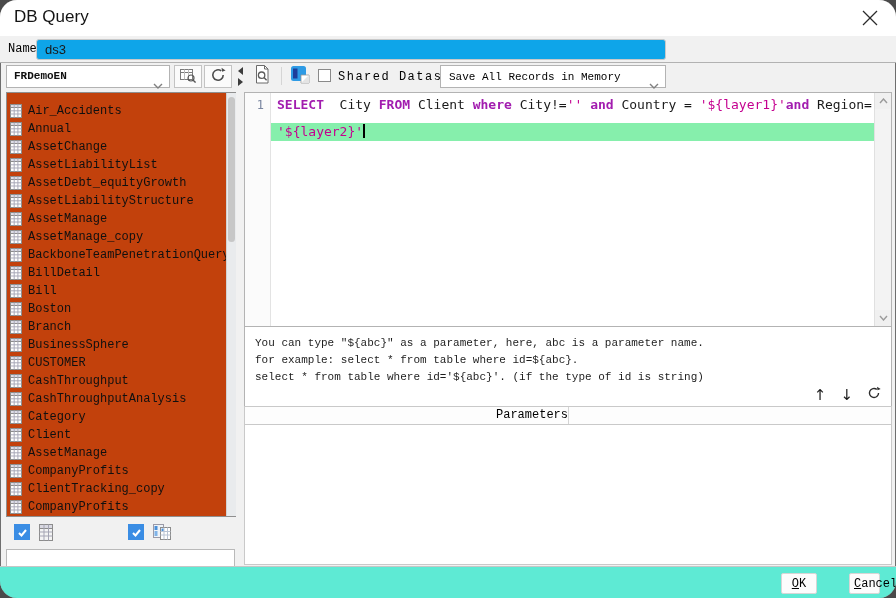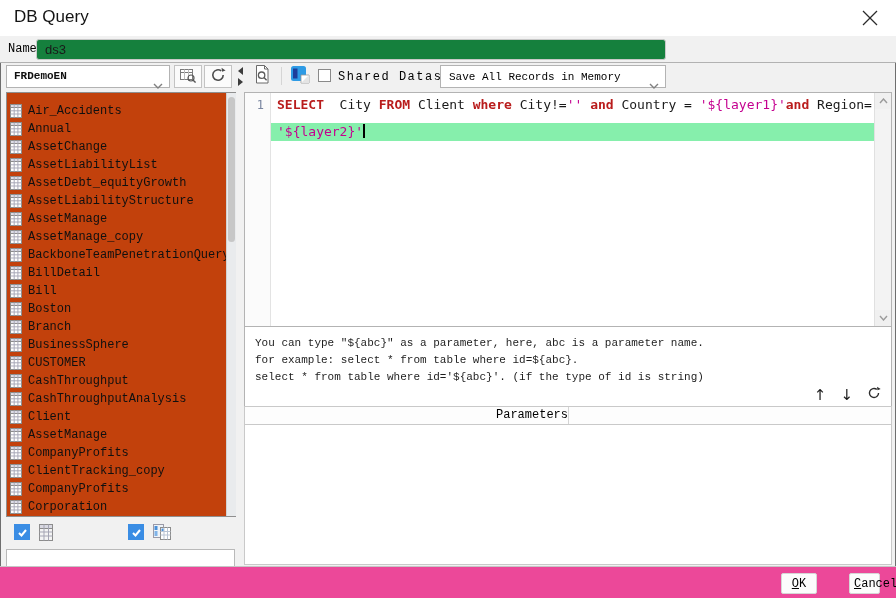--- a/index.html
+++ b/index.html
@@ -1,29 +1,30 @@
 <!DOCTYPE html>
 <html><head>
 <meta charset="utf-8">
 <style>
   html,body{margin:0;padding:0;background:#4a4a4a;}
   *{box-sizing:border-box;}
   #dialog{
     position:relative;width:896px;height:598px;background:#f1f1f1;
     font-family:"Liberation Sans",sans-serif;overflow:hidden;
     box-shadow:inset 0 0 0 1px #6e6e6e;
+    border-radius:17px;
   }
   
   #titlebar{position:absolute;left:0;top:0;width:896px;height:36px;background:#ffffff;}
   #dlg-title{position:absolute;left:14px;top:7px;font-size:17px;color:#141414;}
   #close-btn{position:absolute;right:12px;top:6px;width:28px;height:26px;background:none;border:none;padding:0;cursor:pointer;display:flex;align-items:center;justify-content:center;}
   
   #name-row{position:absolute;left:0;top:36px;width:896px;height:26px;background:#f1f1f1;}
   #name-label{position:absolute;left:8px;top:6px;font-family:"Liberation Mono",monospace;font-size:12px;color:#000;}
-  #name-input{position:absolute;left:36px;top:3px;width:630px;height:21px;border:1px solid #c9c9c9;border-radius:3px;background:#15803d;font-family:"Liberation Sans",sans-serif;font-size:13px;color:#1a1a1a;padding:0 8px;outline:none;}
+  #name-input{position:absolute;left:36px;top:3px;width:630px;height:21px;border:1px solid #c9c9c9;border-radius:3px;background:#0ea5e9;font-family:"Liberation Sans",sans-serif;font-size:13px;color:#1a1a1a;padding:0 8px;outline:none;}
   #content-line{position:absolute;left:0;top:62px;width:896px;height:0;border-top:1px solid #b2b2b2;}
   
   .flatbtn{position:absolute;height:23px;background:#fbfbfb;border:1px solid #c3c3c3;display:flex;align-items:center;justify-content:center;padding:0;cursor:pointer;}
   #conn-select{position:absolute;left:6px;top:65px;width:164px;height:23px;background:#fff;border:1px solid #b3b3b3;cursor:pointer;}
   #conn-select .sel-text{position:absolute;left:7px;top:4px;font-family:"Liberation Mono",monospace;font-size:11px;font-weight:bold;color:#101010;}
   .chev{position:absolute;right:6px;top:9px;}
   #btn-table-edit{left:174px;top:65px;width:28px;}
   #btn-refresh-conn{left:204px;top:65px;width:28px;}
   .split-arrow{position:absolute;width:0;height:0;}
   #split-arrow-left{left:238px;top:67px;border-top:4px solid transparent;border-bottom:4px solid transparent;border-right:5px solid #3c3c3c;}
@@ -53,41 +54,41 @@
   #shared-label{position:absolute;left:338px;top:70px;font-family:"Liberation Mono",monospace;font-size:12px;letter-spacing:1.5px;color:#000;}
   #save-select{position:absolute;left:440px;top:65px;width:226px;height:23px;background:#fff;border:1px solid #b3b3b3;cursor:pointer;}
   #save-select .sel-text{position:absolute;left:8px;top:5px;font-family:"Liberation Mono",monospace;font-size:11px;color:#000;white-space:nowrap;}
   
   #editor{position:absolute;left:244px;top:92px;width:648px;height:235px;background:#fff;border:1px solid #b3b3b3;}
   #gutter{position:absolute;left:0;top:0;width:26px;height:233px;background:#fbfbfb;border-right:1px solid #e3e3e3;}
   #line-no{position:absolute;right:6px;top:3px;font-family:"DejaVu Sans Mono",monospace;font-size:12px;line-height:18px;color:#7a86a0;}
   .code-row{position:absolute;left:26px;width:603px;height:18px;font-family:"DejaVu Sans Mono",monospace;font-size:13px;line-height:18px;white-space:pre;padding-left:6px;}
   #code-line-1{top:3px;}
   #code-line-2{top:30px;background:#86efac;}
-  .tok-kw{color:#b91c1c;font-weight:bold;}
+  .tok-kw{color:#a21caf;font-weight:bold;}
   .tok-pl{color:#1a1a1a;}
   .tok-str{color:#c4008f;}
   .caret{display:inline-block;width:2px;height:14px;background:#000;vertical-align:-2px;}
   #editor-scrollbar{position:absolute;right:0;top:0;width:17px;height:233px;background:#f3f3f3;border-left:1px solid #e0e0e0;}
   .sb-btn{position:absolute;left:0;width:16px;height:16px;background:#f0f0f0;border:none;padding:0;display:flex;align-items:center;justify-content:center;cursor:pointer;}
   #sb-up{top:0;}
   #sb-down{bottom:0;}
   
   #help-box{position:absolute;left:244px;top:327px;width:648px;height:80px;background:#fff;border:1px solid #b3b3b3;border-top:none;padding:8px 10px 0 10px;}
   .help-line{font-family:"Liberation Mono",monospace;font-size:11px;line-height:17px;color:#1d1d1d;white-space:pre;}
   #param-actions{position:absolute;right:10px;bottom:3px;display:flex;align-items:center;gap:14px;}
   .pa-btn{background:none;border:none;padding:0;cursor:pointer;font-size:15px;color:#1a1a1a;font-family:"DejaVu Sans",sans-serif;line-height:16px;}
   
   #params-header{position:absolute;left:244px;top:406px;width:648px;height:19px;display:flex;background:#fdfdfd;border:1px solid #c9c9c9;}
   .ph-cell{font-family:"Liberation Mono",monospace;font-size:12px;color:#000;text-align:center;line-height:17px;}
   #ph-parameters{width:324px;border-right:1px solid #d4d4d4;text-align:right;}
   #ph-value{flex:1;margin-top:39px;}
   #params-body{position:absolute;left:244px;top:425px;width:648px;height:140px;background:#fff;border:1px solid #c9c9c9;border-top:none;}
   
-  #footer{position:absolute;left:0;top:566px;width:896px;height:32px;background:#ec4899;border-top:1px solid #c6c6c6;}
+  #footer{position:absolute;left:0;top:566px;width:896px;height:32px;background:#5eead4;border-top:1px solid #c6c6c6;}
   .dlg-btn{position:absolute;top:6px;height:21px;background:#fcfcfc;border:1px solid #d6d6d6;border-radius:2px;cursor:pointer;padding:0 4px;}
   .dlg-btn span{display:block;font-family:"Liberation Mono",monospace;font-size:12px;color:#000;line-height:18px;}
   .dlg-btn span::first-letter{text-decoration:underline;}
   #ok-btn{right:79px;width:36px;}
   #cancel-btn{right:16px;width:31px;}
 </style>
 </head>
 <body>
 
 <div id="dialog">
@@ -296,20 +297,30 @@
       </div>
       <div class="list-item">
         <span class="glyph">
           <svg width="12" height="14" viewBox="0 0 12 14">
             <rect x="0.5" y="0.5" width="11" height="13" fill="#fdfdfd" stroke="#8c8c8c"></rect>
             <rect x="0.5" y="0.5" width="11" height="3" fill="#dcdce6" stroke="#8c8c8c"></rect>
             <path d="M4.2 0.5v13M7.9 0.5v13M0.5 6.8h11M0.5 10h11" stroke="#a9a9b8" fill="none"></path>
           </svg>
         </span>
         <span class="list-label">CashThroughputAnalysis</span>
+      </div>
+      <div class="list-item">
+        <span class="glyph">
+          <svg width="12" height="14" viewBox="0 0 12 14">
+            <rect x="0.5" y="0.5" width="11" height="13" fill="#fdfdfd" stroke="#8c8c8c"></rect>
+            <rect x="0.5" y="0.5" width="11" height="3" fill="#dcdce6" stroke="#8c8c8c"></rect>
+            <path d="M4.2 0.5v13M7.9 0.5v13M0.5 6.8h11M0.5 10h11" stroke="#a9a9b8" fill="none"></path>
+          </svg>
+        </span>
+        <span class="list-label">Category</span>
       </div>
       <div class="list-item">
         <span class="glyph">
           <svg width="12" height="14" viewBox="0 0 12 14">
             <rect x="0.5" y="0.5" width="11" height="13" fill="#fdfdfd" stroke="#8c8c8c"></rect>
             <rect x="0.5" y="0.5" width="11" height="3" fill="#dcdce6" stroke="#8c8c8c"></rect>
             <path d="M4.2 0.5v13M7.9 0.5v13M0.5 6.8h11M0.5 10h11" stroke="#a9a9b8" fill="none"></path>
           </svg>
         </span>
         <span class="list-label">Client</span>

